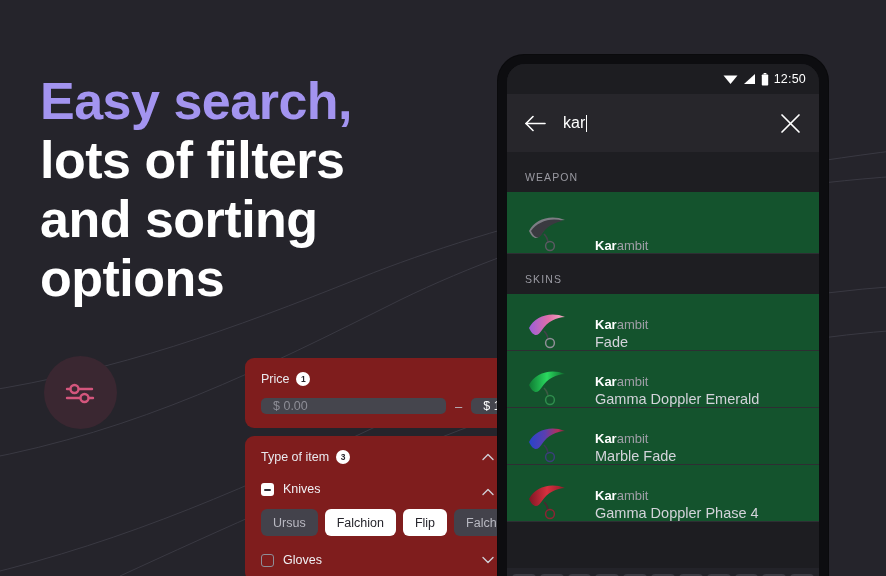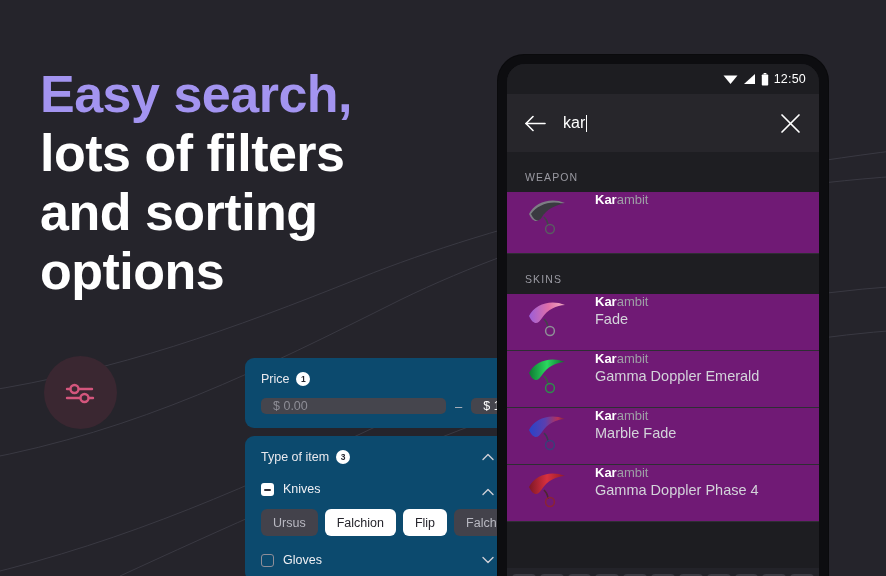--- a/index.html
+++ b/index.html
@@ -9,40 +9,40 @@
     font-family:"Liberation Sans", sans-serif;
     position:relative;
     -webkit-font-smoothing:antialiased;
   }
 
   
   #bg-curves { position:absolute; inset:0; width:886px; height:576px; z-index:0; pointer-events:none; }
 
   
   #hero {
-    position:absolute; left:40px; top:65px; z-index:3;
+    position:absolute; left:40px; top:72px; z-index:3;
     font-size:52px; line-height:59px; font-weight:bold;
     color:#ffffff; letter-spacing:-0.5px;
   }
   #hero .accent { color:#a394f0; }
   #hero .ln { display:block; white-space:nowrap; }
 
   
   #filter-badge {
     position:absolute; left:44px; top:356px; width:73px; height:73px;
     border-radius:50%; background:#3a2731; z-index:2;
     display:flex; align-items:center; justify-content:center;
   }
 
   
   #filter-panel {
     position:absolute; left:245px; top:358px; width:265px; z-index:4;
     font-size:12.5px; color:#ffffff;
   }
-  .fcard { background:#0c4a6e; border-radius:9px; padding:14px 16px; }
+  .fcard { background:#7f1d1d; border-radius:9px; padding:14px 16px; }
   .fcard + .fcard { margin-top:8px; }
 
   .fhead { display:flex; align-items:center; gap:7px; }
   .fhead-title { font-size:12.5px; color:#e9e9ee; }
   .badge {
     width:14px; height:14px; border-radius:50%;
     background:#ffffff; color:#26252c;
     font-size:8.5px; font-weight:bold;
     display:flex; align-items:center; justify-content:center;
     line-height:1;
@@ -109,23 +109,23 @@
     background:#ffffff; margin-left:1px;
   }
 
   .sec-head {
     height:40px; display:flex; align-items:flex-end; padding:0 18px 9px;
     background:#1e1e22;
     color:#9a9aa2; font-size:10.5px; letter-spacing:1.1px;
   }
 
   .res-row {
-    display:flex; align-items:flex-start; gap:14px;
+    display:flex; align-items:flex-end; gap:14px;
     padding:0 18px; height:57px;
-    background:#701a75; border-bottom:1px solid #2e2e33;
+    background:#14532d; border-bottom:1px solid #2e2e33;
   }
   .res-row.tall { height:62px; }
   .thumb { width:56px; height:44px; flex:none; }
   .res-text { display:flex; flex-direction:column; gap:2px; }
   .res-title { font-size:13px; color:#9e9ea6; }
   .res-title b { color:#ffffff; font-weight:bold; }
   .res-sub { font-size:14.5px; color:#d3d3da; }
 
   
   #keyboard {

